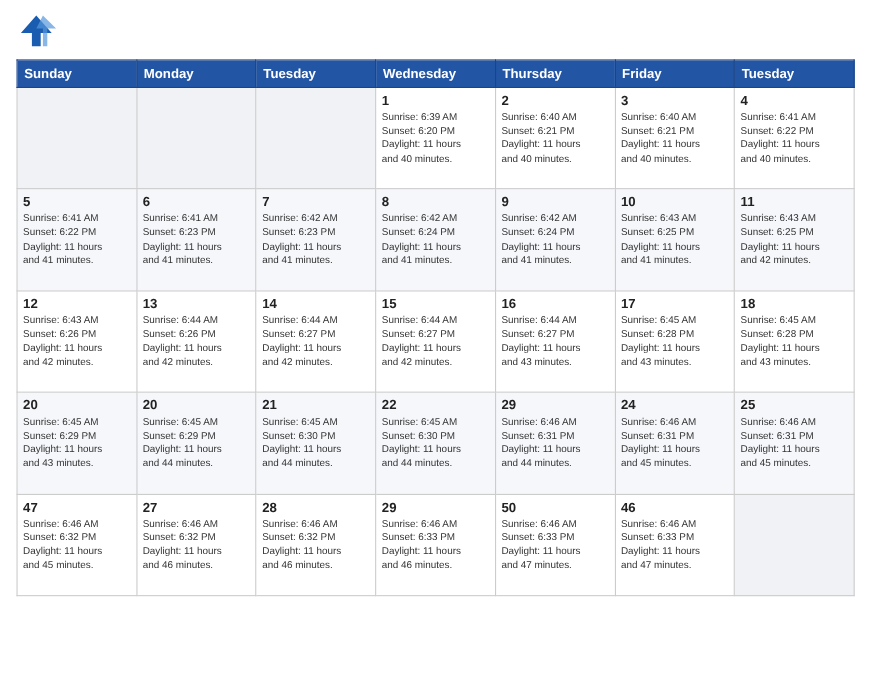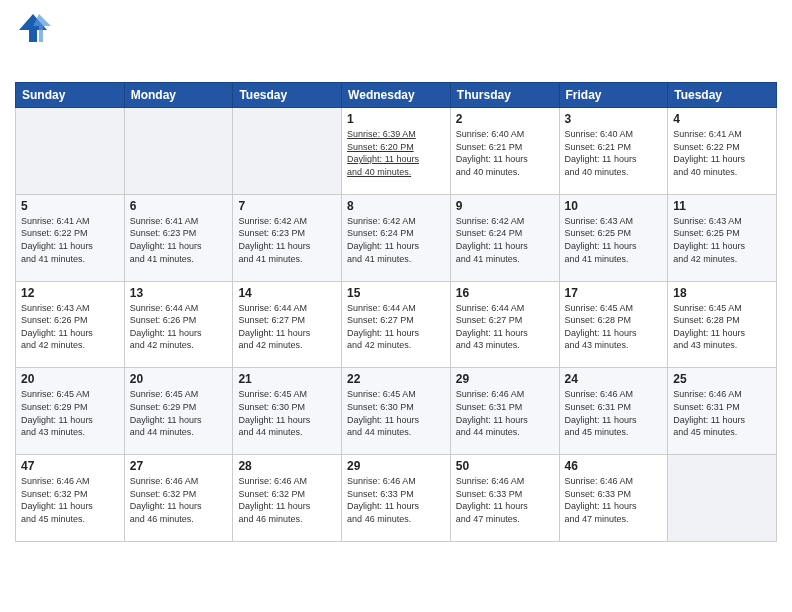--- a/index.html
+++ b/index.html
@@ -9,21 +9,20 @@
       width: 792px;
       height: 612px;
       overflow: hidden;
     }
     .page {
       width: 792px;
       height: 552px;
       padding: 10px 15px;
       display: flex;
       flex-direction: column;
-      gap: 28px;
     }
     .header {
       display: flex;
       justify-content: space-between;
       align-items: flex-start;
       margin-bottom: 8px;
     }
     .logo {
       display: flex;
       align-items: center;
@@ -126,21 +125,21 @@
           <th>Tuesday</th>
         </tr>
     </thead>
     <tbody id="calendar-body">
     <tr>
           <td class="empty"></td>
           <td class="empty"></td>
           <td class="empty"></td>
           <td>
             <span class="day-number">1</span>
-            <div class="day-info" style="white-space: pre-line; text-decoration: underline;">Sunrise: 6:39 AM
+            <div class="day-info" style="white-space: pre-line;">Sunrise: 6:39 AM
 Sunset: 6:20 PM
 Daylight: 11 hours
 and 40 minutes.</div>
           </td>
           <td>
             <span class="day-number">2</span>
             <div class="day-info" style="white-space: pre-line;">Sunrise: 6:40 AM
 Sunset: 6:21 PM
 Daylight: 11 hours
 and 40 minutes.</div>

